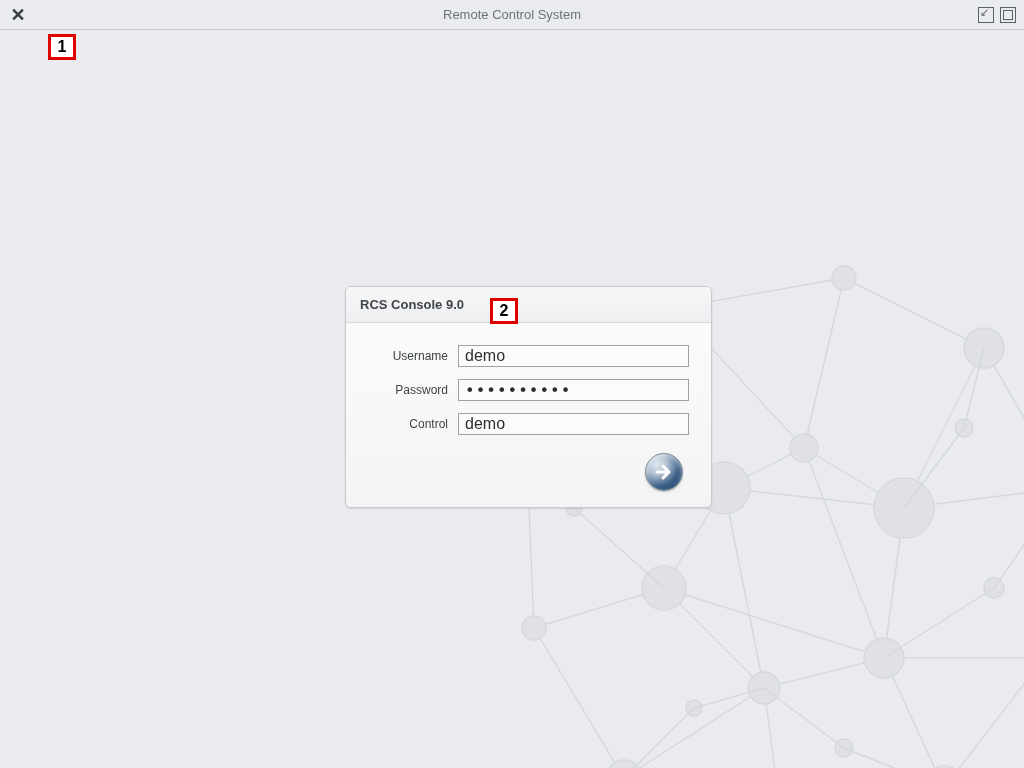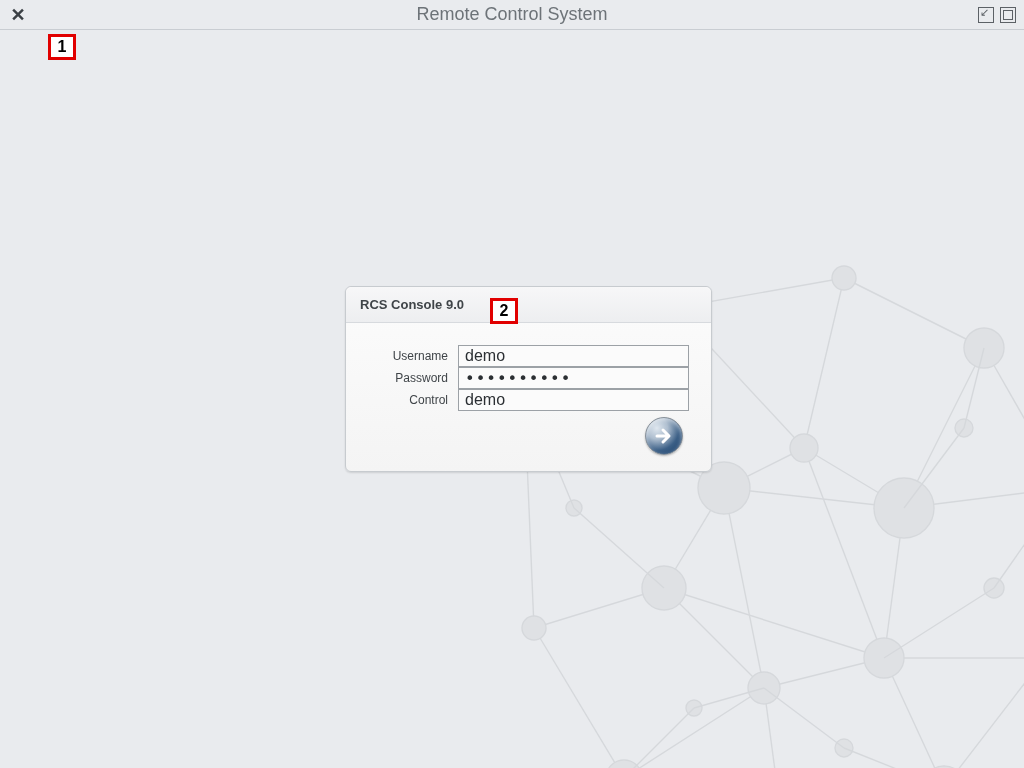--- a/index.html
+++ b/index.html
@@ -22,21 +22,21 @@
     color: #3a3f44;
     cursor: pointer;
     width: 20px;
     text-align: center;
     font-weight: bold;
   }
   .titlebar .title {
     position: absolute;
     left: 0; right: 0;
     text-align: center;
-    font-size: 18px;
+    font-size: 13px;
     color: #6d7378;
     pointer-events: none;
   }
   .titlebar .right-controls {
     margin-left: auto;
     display: flex;
     gap: 6px;
   }
   .titlebar .win-btn {
     width: 16px;
@@ -101,21 +101,21 @@
     color: #3f4448;
     background: linear-gradient(#f7f7f8, #edeef0);
     border-radius: 6px 6px 0 0;
   }
   .login-body {
     padding: 22px 22px 16px 22px;
   }
   .form-row {
     display: flex;
     align-items: center;
-    margin-bottom: 0;
+    margin-bottom: 12px;
   }
   .form-row label {
     width: 90px;
     text-align: right;
     font-size: 12px;
     color: #3f4448;
     padding-right: 10px;
   }
   .form-row input {
     flex: 1;

